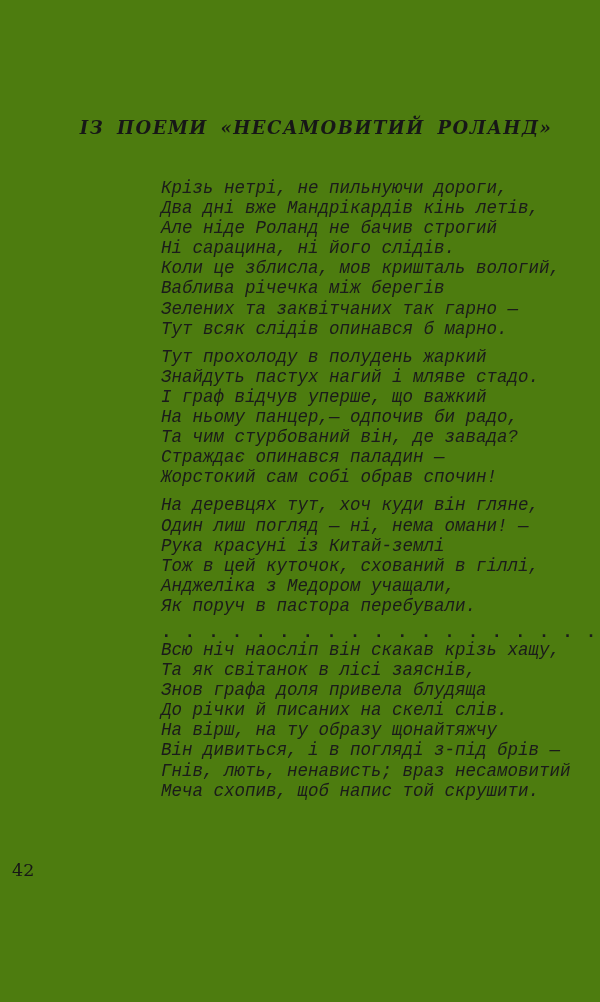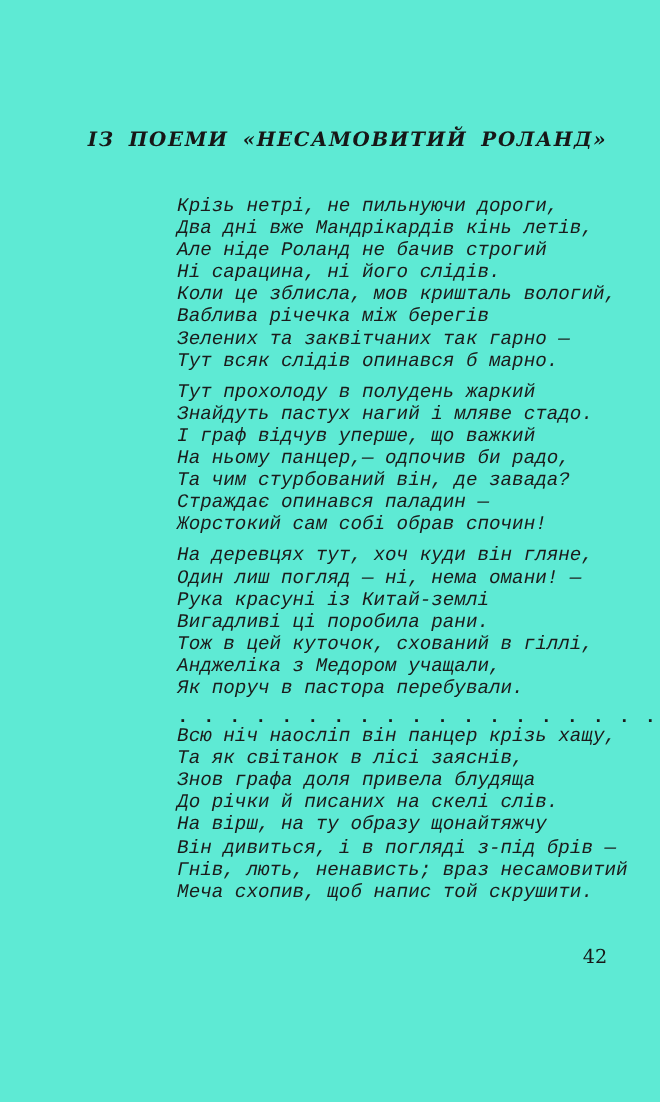--- a/index.html
+++ b/index.html
@@ -5,21 +5,21 @@
   html, body {
     margin: 0;
     padding: 0;
     background: #e8e8e8;
   }
   .page {
     position: relative;
     width: 600px;
     height: 1002px;
     margin: 0 auto;
-    background: #5eead4;
+    background: #4d7c0f;
     color: #1a1a1a;
     font-family: "DejaVu Serif", "Liberation Serif", serif;
     overflow: hidden;
   }
   .title {
     position: absolute;
     top: 117px;
     left: 0;
     right: 0;
     margin: 0;
@@ -54,23 +54,23 @@
   }
   .line.dots {
     font-style: normal;
     font-weight: 700;
     letter-spacing: 1.3px;
     line-height: 16px;
   }
   .page-number {
     position: absolute;
     top: 860px;
-    left: 0;
+    left: 12px;
     width: 552px;
-    text-align: right;
+    text-align: left;
     font-style: normal;
     font-size: 17.5px;
     color: #171717;
   }
 </style>
 </head>
 <body>
 
 <div class="page">
 
@@ -96,29 +96,28 @@
       <div class="line">На ньому панцер,— одпочив би радо,</div>
       <div class="line">Та чим стурбований він, де завада?</div>
       <div class="line">Страждає опинався паладин —</div>
       <div class="line">Жорстокий сам собі обрав спочин!</div>
     </div>
 
     <div class="stanza">
       <div class="line">На деревцях тут, хоч куди він гляне,</div>
       <div class="line">Один лиш погляд — ні, нема омани! —</div>
       <div class="line">Рука красуні із Китай-землі</div>
-      <div class="line">Вигадливі ці поробила рани.</div>
       <div class="line">Тож в цей куточок, схований в гіллі,</div>
       <div class="line">Анджеліка з Медором учащали,</div>
       <div class="line">Як поруч в пастора перебували.</div>
     </div>
 
     <div class="stanza">
       <div class="line dots">. . . . . . . . . . . . . . . . . . .</div>
-      <div class="line">Всю ніч наосліп він панцер крізь хащу,</div>
+      <div class="line">Всю ніч наосліп він скакав крізь хащу,</div>
       <div class="line">Та як світанок в лісі заяснів,</div>
       <div class="line">Знов графа доля привела блудяща</div>
       <div class="line">До річки й писаних на скелі слів.</div>
       <div class="line">На вірш, на ту образу щонайтяжчу</div>
       <div class="line">Він дивиться, і в погляді з-під брів —</div>
       <div class="line">Гнів, лють, ненависть; враз несамовитий</div>
       <div class="line">Меча схопив, щоб напис той скрушити.</div>
     </div>
 
   </div>

